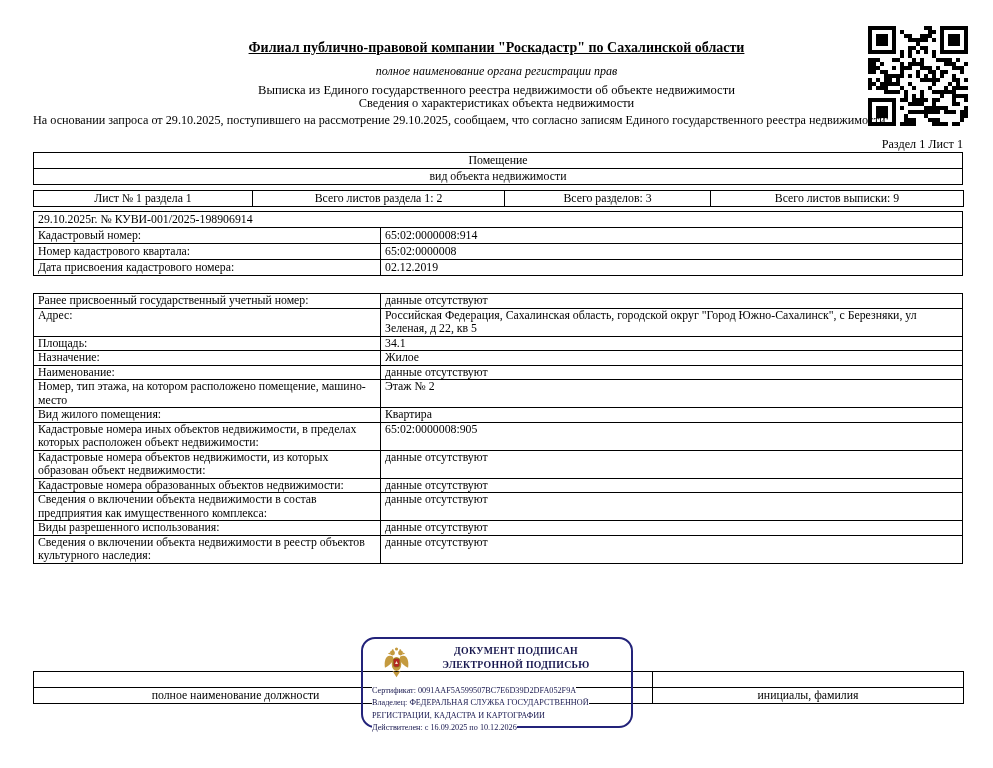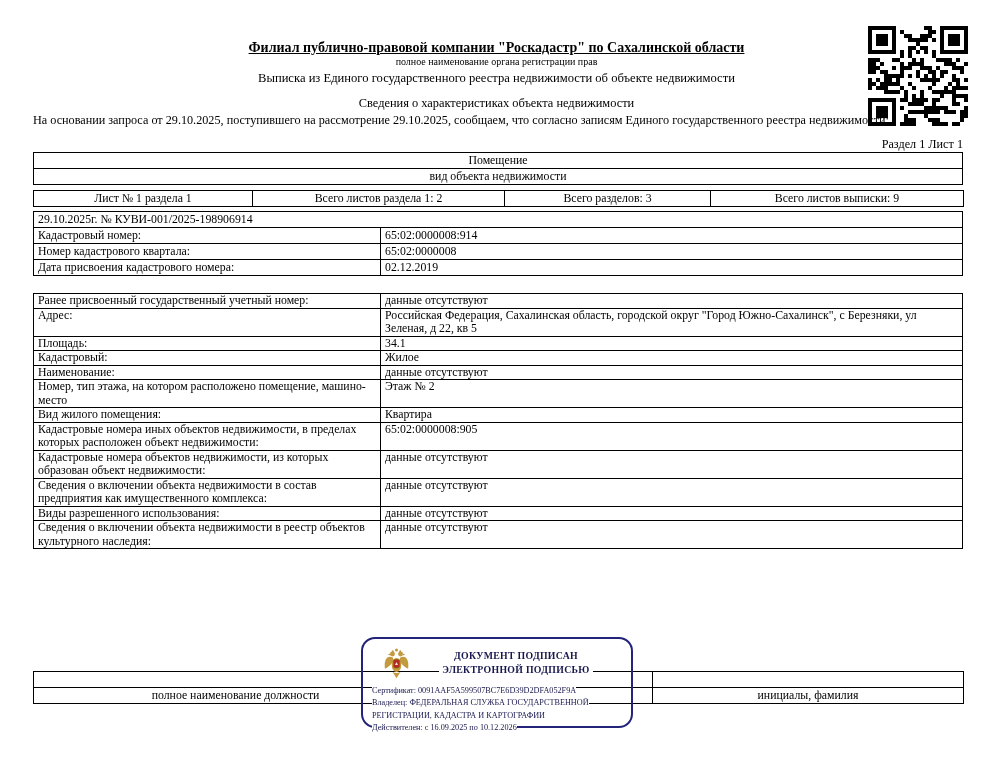--- a/index.html
+++ b/index.html
@@ -3,21 +3,21 @@
 <meta charset="utf-8">
 <style>
   html,body{margin:0;padding:0;background:#ffffff;}
   body{width:993px;height:768px;position:relative;font-family:"Liberation Serif",serif;color:#000;overflow:hidden;}
   .abs{position:absolute;}
   .center{text-align:center;}
 
   
   #org-header{left:0;right:0;top:40px;text-align:center;}
   .org-name{font-size:14px;font-weight:bold;text-decoration:underline;}
-  .org-caption{font-size:10px;margin-top:0;}
+  .org-caption{font-size:12px;margin-top:8px;font-style:italic;}
   .doc-title{font-size:12.6px;margin-top:4px;}
   #section-title{left:0;right:0;top:96px;font-size:12.4px;}
   #request-line{left:33px;right:30px;top:113px;font-size:12.2px;}
   #razdel-line{right:30px;top:137px;font-size:12.2px;}
 
   
   #qr{left:868px;top:26px;width:100px;height:100px;}
 
   
   table.doc{border-collapse:collapse;width:930px;table-layout:fixed;}
@@ -34,21 +34,21 @@
 
   
   #t-sign{left:33px;top:671px;}
   #t-sign td{line-height:14px;height:15px;}
   col.s1{width:619px;}col.s2{width:311px;}
   .sig-left-inner{width:395px;text-align:center;}
   .sig-right{text-align:center;}
 
   
   #stamp{left:361px;top:637px;width:272px;height:91px;border:2.5px solid #23237a;border-radius:14px;box-sizing:border-box;padding:5px 9px 3px 9px;background:transparent;}
-  .stamp-head{display:flex;align-items:center;height:38px;}
+  .stamp-head{display:flex;align-items:flex-start;height:38px;}
   .emblem{width:27px;height:37px;margin-left:11px;flex:0 0 auto;}
   .stamp-titles{flex:1;text-align:center;font-size:9.8px;font-weight:bold;color:#17174e;line-height:14px;letter-spacing:.3px;}
   .stamp-titles span{background:#fff;padding:0 3px;}
   .stamp-line{font-size:8.2px;color:#17174e;line-height:12.3px;white-space:nowrap;}
   .stamp-line.wrap{white-space:normal;}
   .stamp-line span{background:#fff;}
 </style>
 </head>
 <body>
 
@@ -436,41 +436,45 @@
       </tr>
       <tr>
         <td>Адрес:</td>
         <td>Российская Федерация, Сахалинская область, городской округ "Город Южно-Сахалинск", с Березняки, ул Зеленая, д 22, кв 5</td>
       </tr>
       <tr>
         <td>Площадь:</td>
         <td>34.1</td>
       </tr>
       <tr>
-        <td>Кадастровый:</td>
+        <td>Назначение:</td>
         <td>Жилое</td>
       </tr>
       <tr>
         <td>Наименование:</td>
         <td>данные отсутствуют</td>
       </tr>
       <tr>
         <td>Номер, тип этажа, на котором расположено помещение, машино-место</td>
         <td>Этаж № 2</td>
       </tr>
       <tr>
         <td>Вид жилого помещения:</td>
         <td>Квартира</td>
       </tr>
       <tr>
         <td>Кадастровые номера иных объектов недвижимости, в пределах которых расположен объект недвижимости:</td>
         <td>65:02:0000008:905</td>
       </tr>
       <tr>
         <td>Кадастровые номера объектов недвижимости, из которых образован объект недвижимости:</td>
+        <td>данные отсутствуют</td>
+      </tr>
+      <tr>
+        <td>Кадастровые номера образованных объектов недвижимости:</td>
         <td>данные отсутствуют</td>
       </tr>
       <tr>
         <td>Сведения о включении объекта недвижимости в состав предприятия как имущественного комплекса:</td>
         <td>данные отсутствуют</td>
       </tr>
       <tr>
         <td>Виды разрешенного использования:</td>
         <td>данные отсутствуют</td>
       </tr>

